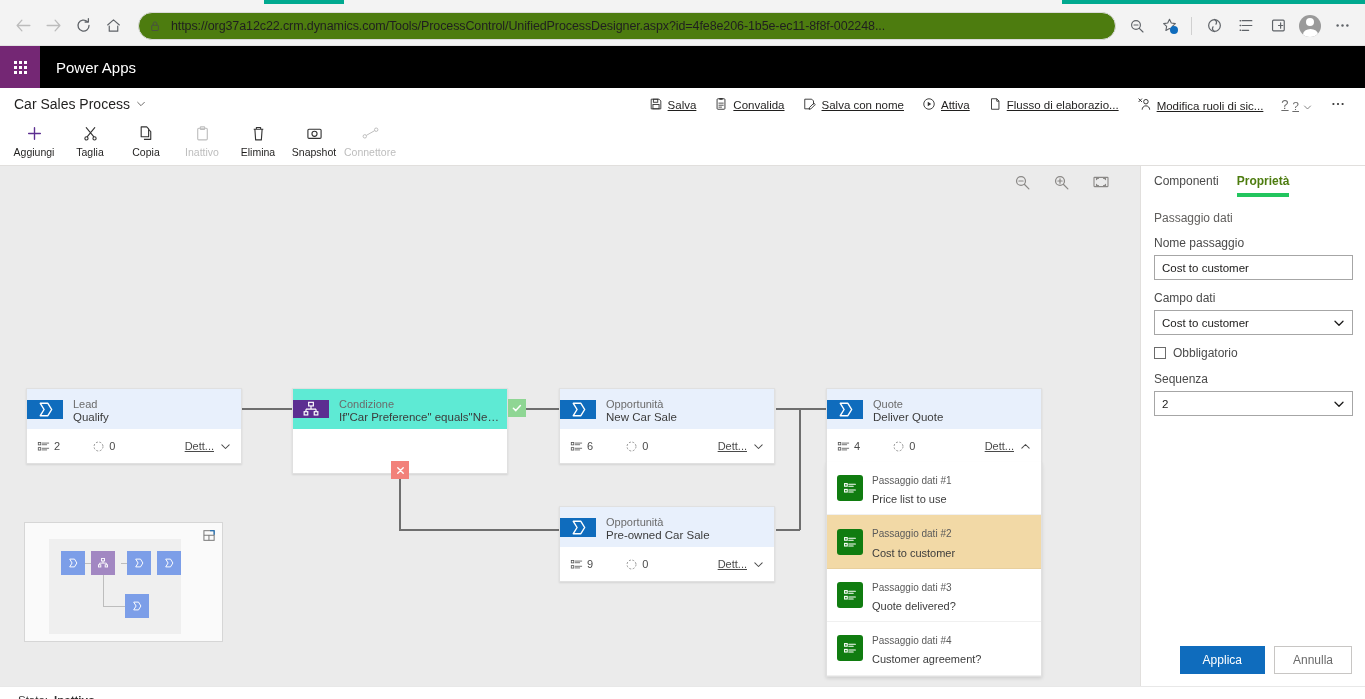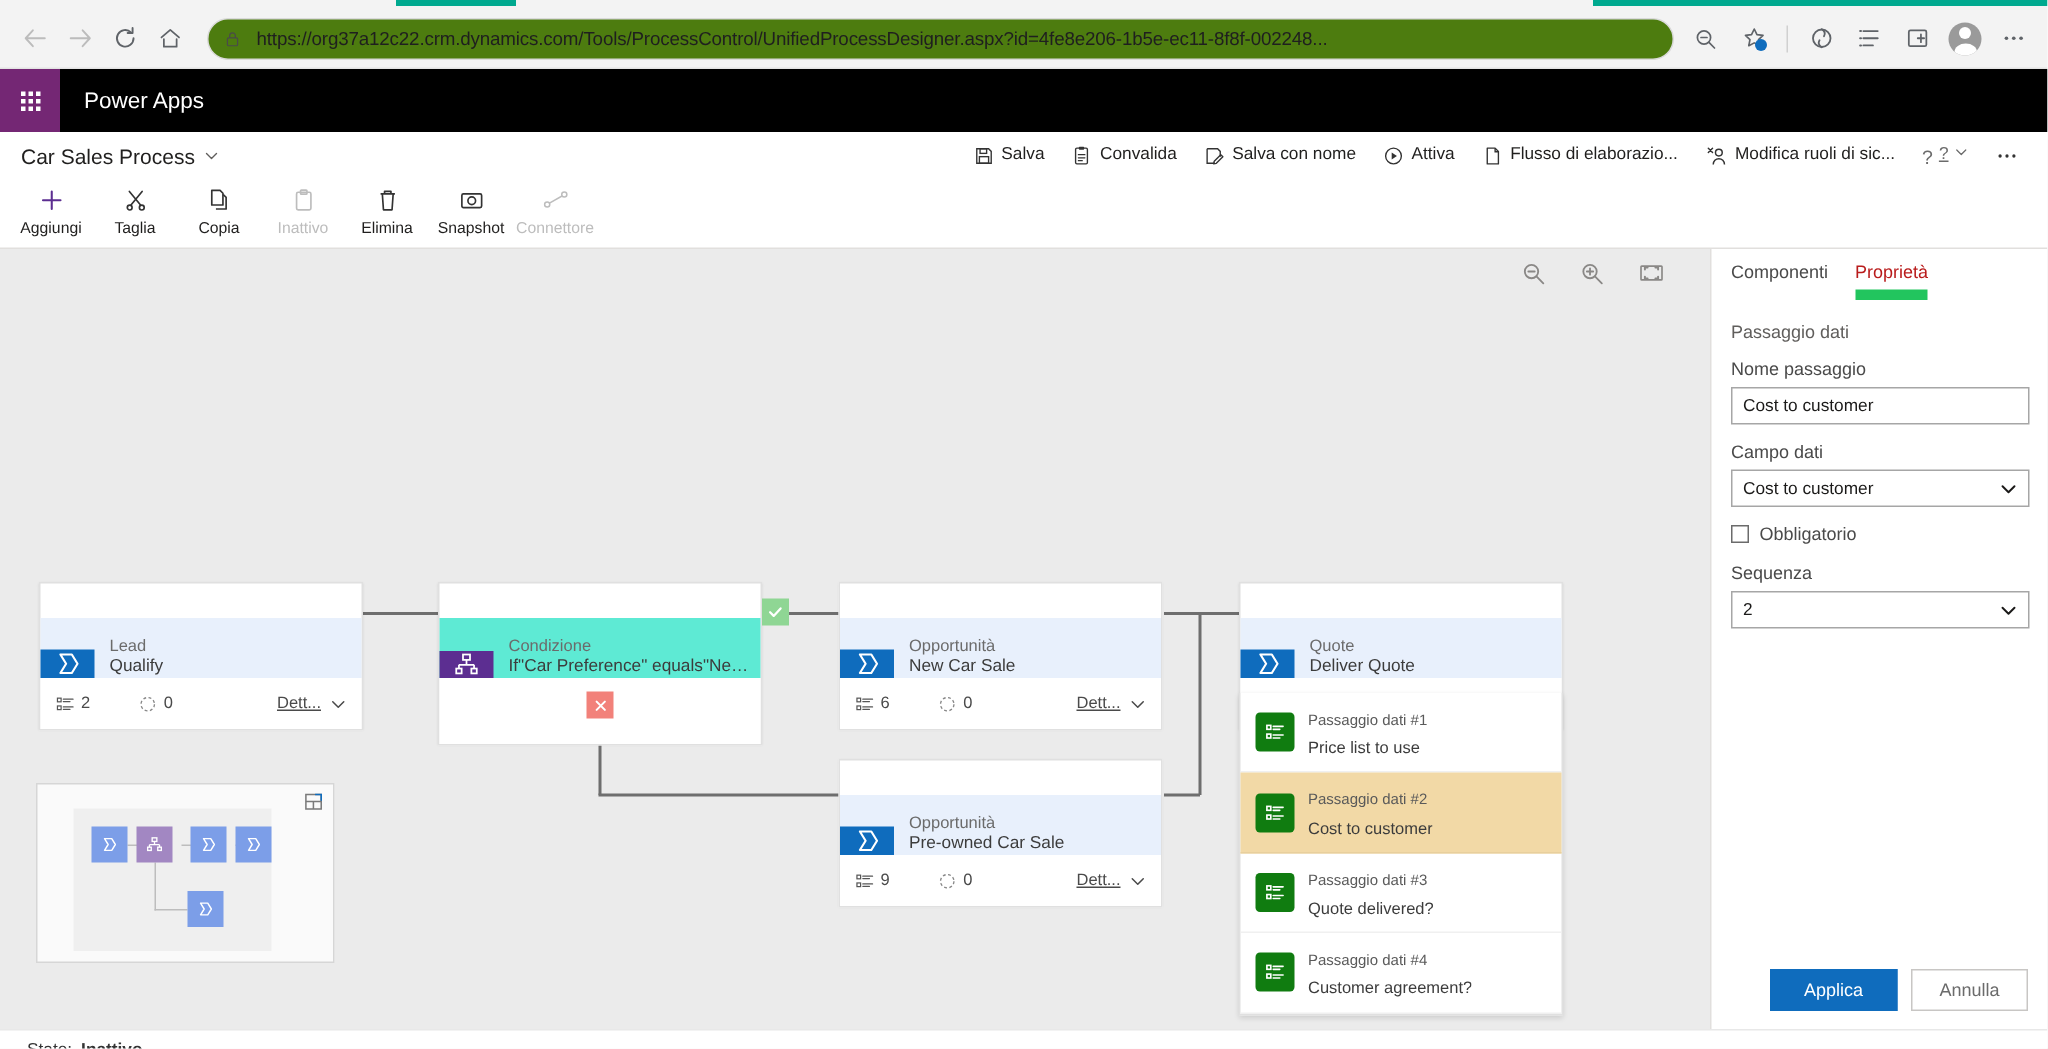--- a/index.html
+++ b/index.html
@@ -101,23 +101,23 @@
   }
   .process-name {
     font-size: 14px; color: #201f1e;
     display: flex; align-items: center; gap: 6px;
   }
   .cmd-right {
     position: absolute; right: 10px; top: 0;
     height: 32px; display: flex; align-items: center; gap: 0px;
   }
   .cmd-item {
-    display: flex; align-items: flex-start; gap: 5px;
+    display: flex; align-items: flex-end; gap: 5px;
     font-size: 11.5px; color: #201f1e;
-    padding: 4px 9px; white-space: nowrap;
+    padding: 4px 9px; white-space: nowrap; text-decoration: underline;
   }
   .cmd-item svg { flex: none; }
 
   
   .ribbon {
     height: 46px; background: #ffffff;
     display: flex; align-items: flex-start;
     padding-left: 6px;
     border-bottom: 1px solid #e1dfdd;
   }
@@ -151,24 +151,23 @@
   
   .node {
     position: absolute;
     width: 216px;
     background: #ffffff;
     border: 1px solid #e0e0e0;
     box-shadow: 0 0.6px 1.8px rgba(0,0,0,0.10);
     z-index: 3;
   }
   .node-head {
-    display: flex; align-items: flex-end;
+    display: flex; align-items: center;
     height: 40px;
     background: #e8f0fc;
-    margin-top: 23px;
   }
   .node-head.cond { background: #5eead4; }
   .node-ico {
     width: 36px; background: #0f6cbd;
     display: flex; align-items: center; justify-content: center;
     flex: none;
   }
   .node-ico.purple { background: #5c2e91; }
   .node-txt {
     padding: 4px 8px 0 10px;
@@ -260,21 +259,21 @@
     z-index: 8;
   }
   .rtabs {
     display: flex; gap: 18px;
     padding: 8px 2px 0 13px;
   }
   .rtab {
     font-size: 12px; color: #4a4a4a;
     padding-bottom: 5px;
   }
-  .rtab.active { color: #b91c1c; border-bottom: 7px solid #22c55e; }
+  .rtab.active { color: #4d7c0f; border-bottom: 4px solid #22c55e; font-weight: bold; }
   .rsection {
     padding: 14px 13px 0 13px;
   }
   .rlabel { font-size: 12px; color: #4a4a4a; margin-bottom: 5px; }
   .rlabel.group { color: #605e5c; margin-bottom: 11px; }
   .rinput, .rselect {
     width: 199px; height: 25px;
     border: 1px solid #a6a6a6;
     background: #fff;
     font-size: 11.5px; color: #1b1a19;

